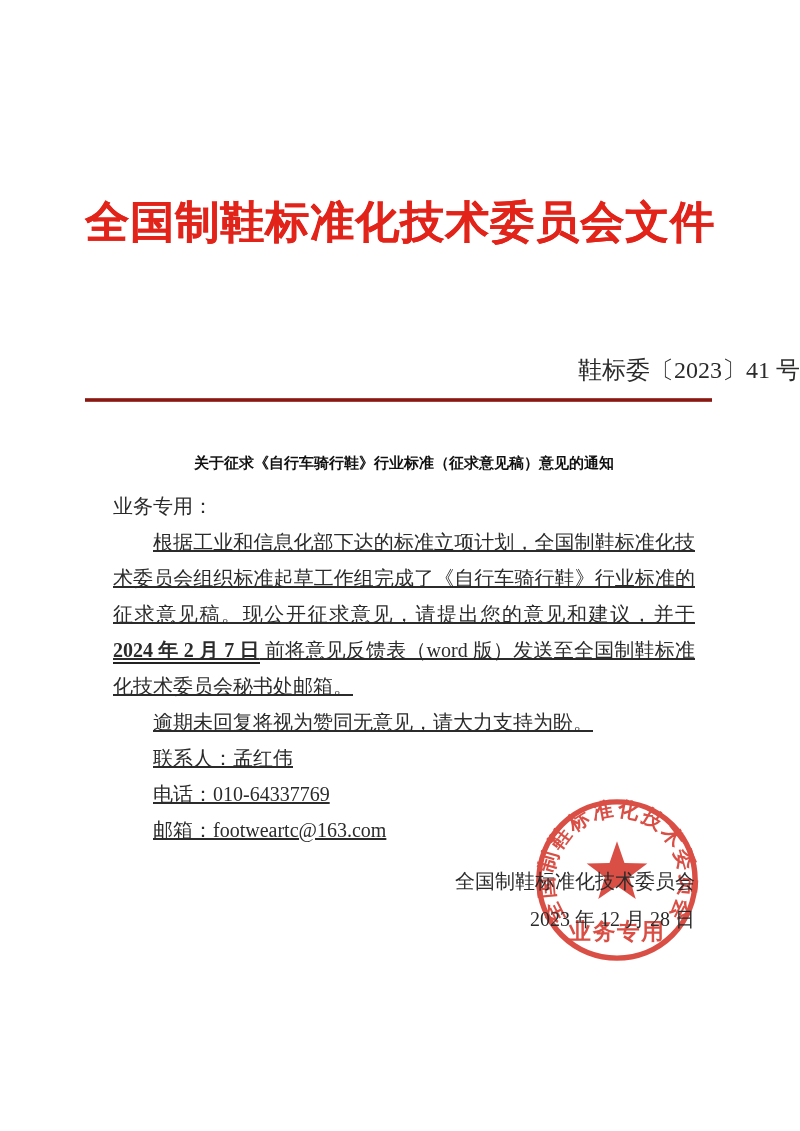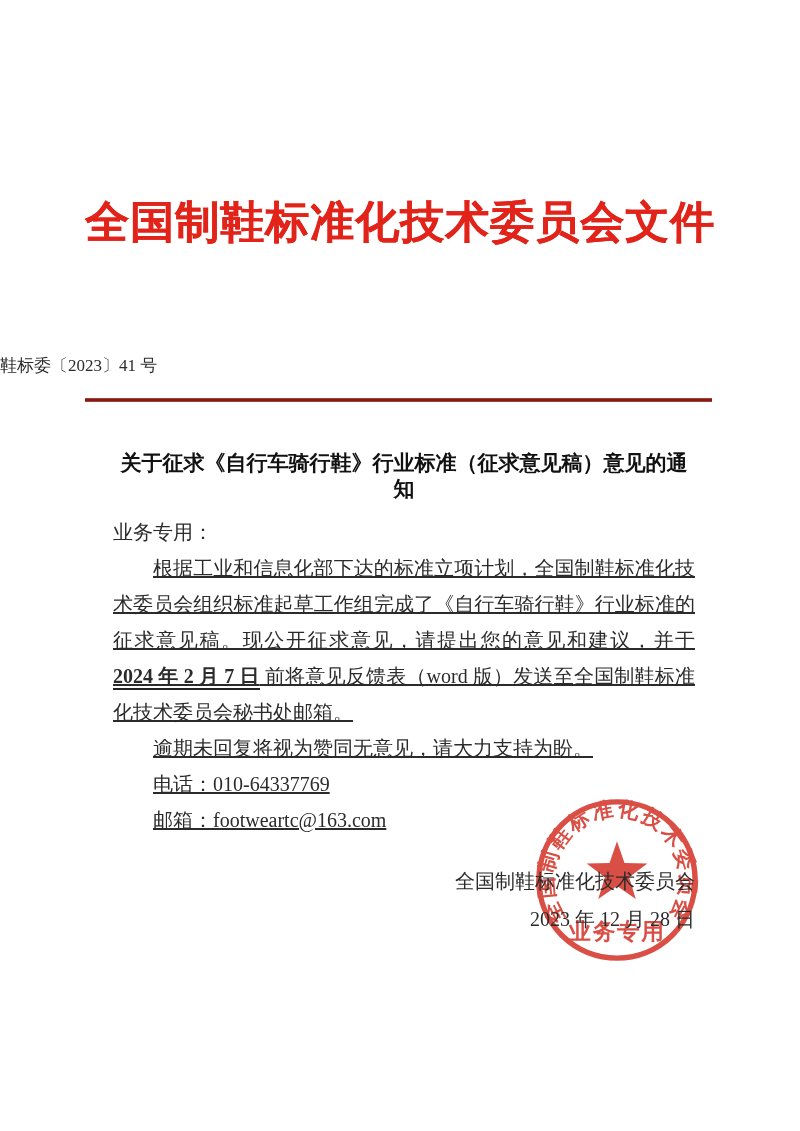--- a/index.html
+++ b/index.html
@@ -25,22 +25,22 @@
     letter-spacing: 1px;
     color: #e2231a;
     line-height: 1.15;
     text-shadow: 0.5px 0 0 #e2231a;
   }
   .doc-number {
     position: absolute;
     top: 354px;
     left: 0;
     width: 100%;
-    text-align: left;
-    font-size: 17px;
+    text-align: right;
+    font-size: 24px;
     color: #2b2b2b;
   }
   .red-rule {
     position: absolute;
     top: 398px;
     left: 85px;
     width: 627px;
     height: 4px;
     background: linear-gradient(to bottom, #c05048, #7e1d18 35%, #7e1d18 65%, #c05048);
   }
@@ -48,21 +48,21 @@
     position: absolute;
     top: 450px;
     left: 113px;
     width: 582px;
     font-size: 20px;
     line-height: 36px;
   }
   .notice-heading {
     text-align: center;
     font-weight: bold;
-    font-size: 21px;
+    font-size: 15px;
     line-height: 26px;
     color: #111;
     margin-bottom: 12px;
   }
   .salutation { text-indent: 0; }
   .para {
     text-indent: 2em;
     text-align: justify;
     text-decoration: underline;
   }
@@ -104,20 +104,21 @@
 
   <div class="content">
     <div class="notice-heading">关于征求《自行车骑行鞋》行业标准（征求意见稿）意见的通知</div>
 
     <div class="salutation">业务专用：</div>
 
     <p class="para"><span>根据工业和信息化部下达的标准立项计划，全国制鞋标准化技术委员会组织标准起草工作组完成了《自行车骑行鞋》行业标准的征求意见稿。现公开征求意见，请提出您的意见和建议，并于 </span><span class="deadline">2024 年 2 月 7 日</span><span> 前将意见反馈表（word 版）发送至全国制鞋标准化技术委员会秘书处邮箱。</span></p>
 
     <p class="para">逾期未回复将视为赞同无意见，请大力支持为盼。</p>
 
+    <p class="para">联系人：孟红伟</p>
 
     <p class="para">电话：010-64337769</p>
 
     <p class="para">邮箱：footweartc@163.com</p>
   </div>
 
   <div class="signature-block">
     <div>全国制鞋标准化技术委员会</div>
     <div>2023 年 12 月 28 日</div>
   </div>

